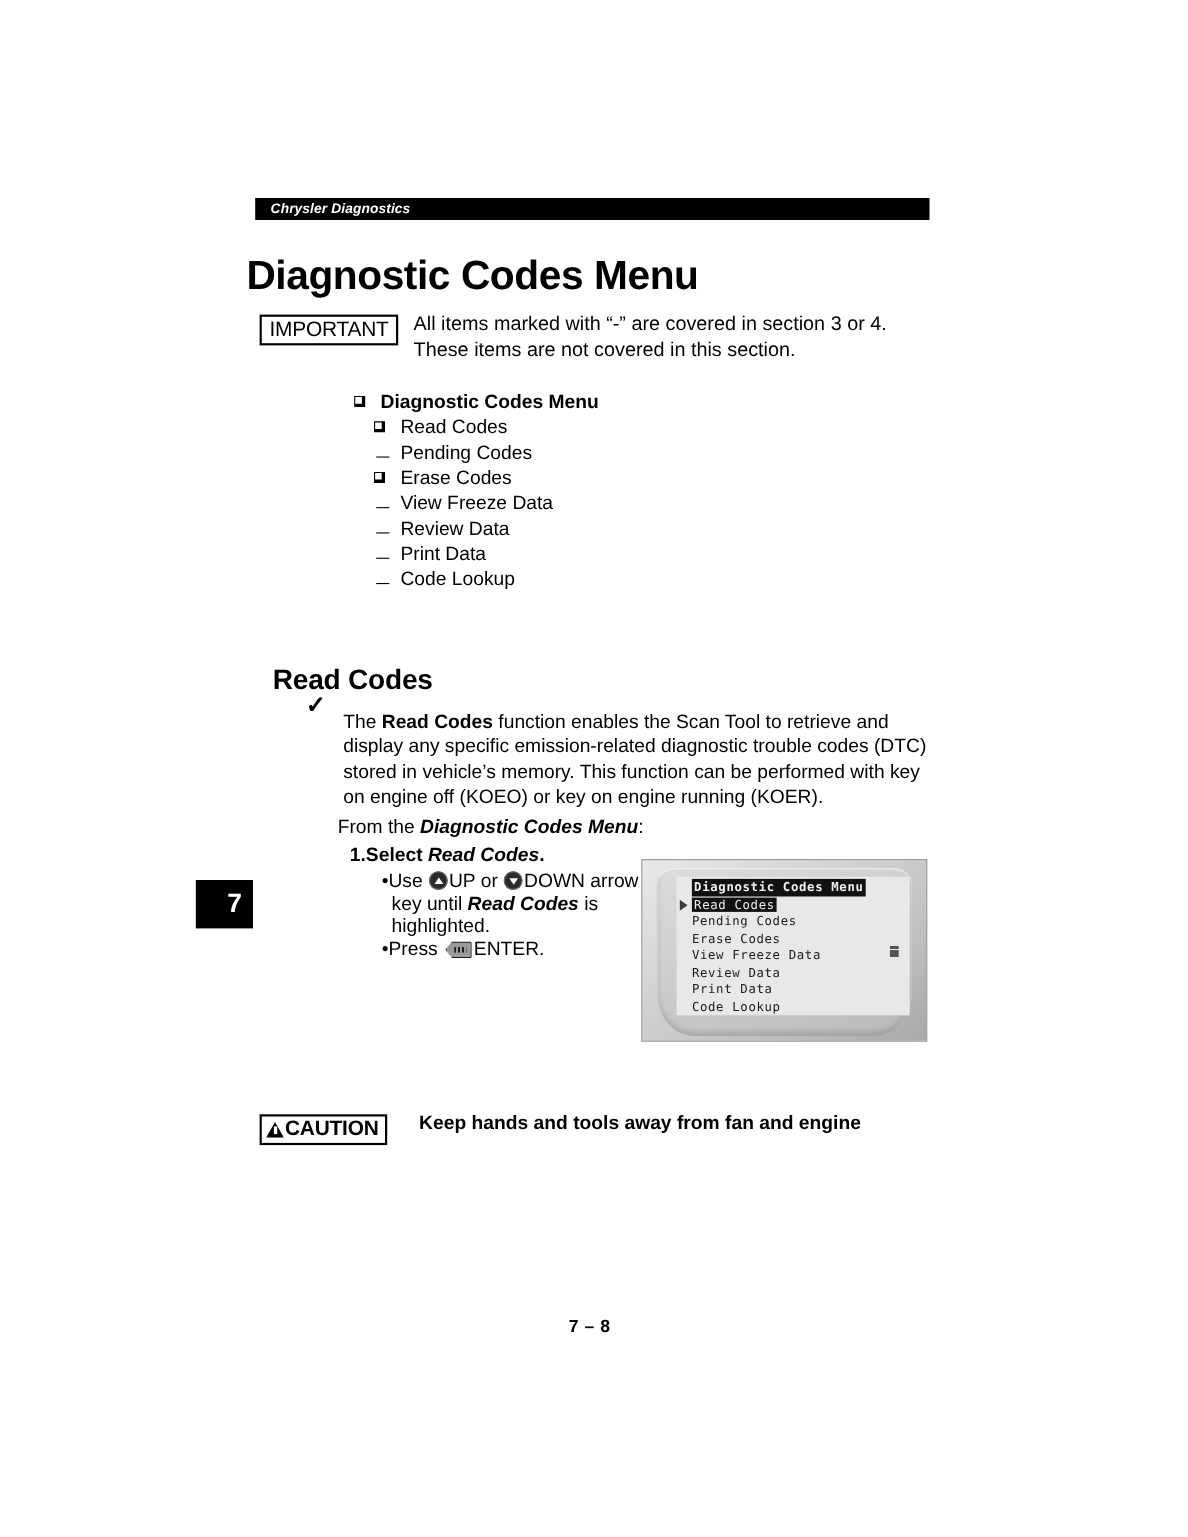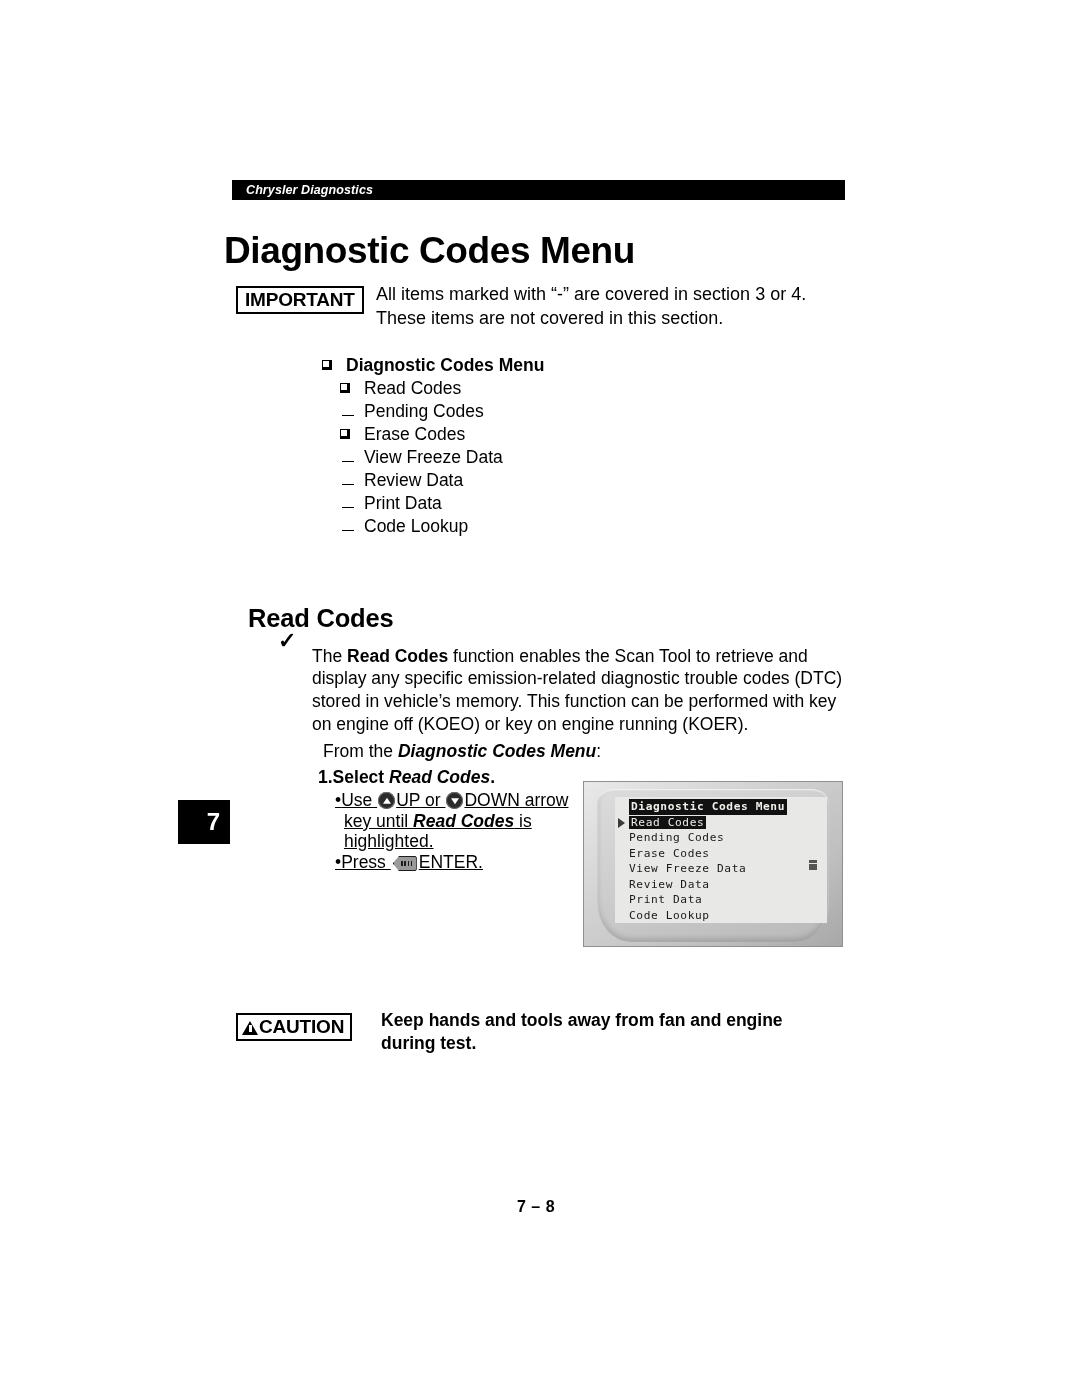--- a/index.html
+++ b/index.html
@@ -60,21 +60,21 @@
     position: absolute;
     left: 236px;
     top: 286px;
     width: 610px;
   }
   .callout-box {
     display: inline-block;
     border: 2px solid #000;
     padding: 1px 7px 2px 7px;
     font-size: 19px;
-    font-weight: bold;
+    font-weight: normal;
     letter-spacing: -0.2px;
     line-height: 1.12;
     vertical-align: top;
   }
   .important-text {
     position: absolute;
     left: 140px;
     top: -3px;
     font-size: 18px;
     line-height: 1.33;
@@ -155,21 +155,21 @@
   .check-body {
     font-size: 17.5px;
     line-height: 1.305;
     text-align: left;
   }
   .check-body b { font-weight: bold; }
 
   
   .from-line {
     position: absolute;
-    left: 323px;
+    left: 307px;
     top: 741px;
     font-size: 17.5px;
   }
   .from-line i {
     font-style: italic;
     font-weight: bold;
   }
 
   .step-block {
     position: absolute;
@@ -181,22 +181,21 @@
   .step-title {
     font-weight: bold;
     white-space: nowrap;
   }
   .step-title i {
     font-style: italic;
     font-weight: bold;
   }
   .sub-bullets {
     margin-top: 2px;
-    margin-left: 17px;
-    text-decoration: underline;
+    margin-left: 29px;
   }
   .sub-line {
     line-height: 1.18;
     font-size: 17.5px;
   }
   .sub-line b { font-weight: bold; font-style: italic; }
   .dot { letter-spacing: 0px; }
 
   
   .key-round {
@@ -569,21 +568,20 @@
 
         <div class="lcd-scroll"></div>
       </div>
     </div>
   </div>
 
   <div class="caution-block">
     <span class="caution-box"><span class="warn-tri"></span><span>CAUTION</span></span>
     <div class="caution-text">
       <div>Keep hands and tools away from fan and engine</div>
-      <div>during test.</div>
     </div>
   </div>
 
   <div class="thumb-tab">7</div>
 
   <div class="footer">
     <span class="folio">7 – 8</span>
     <span class="dot-leader"></span>
   </div>
 

